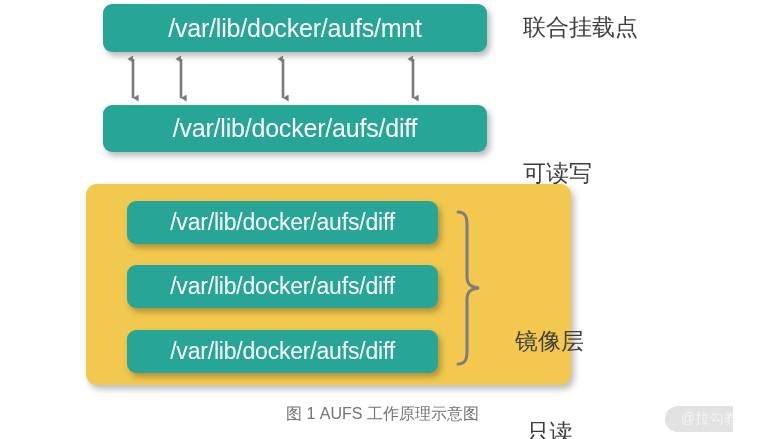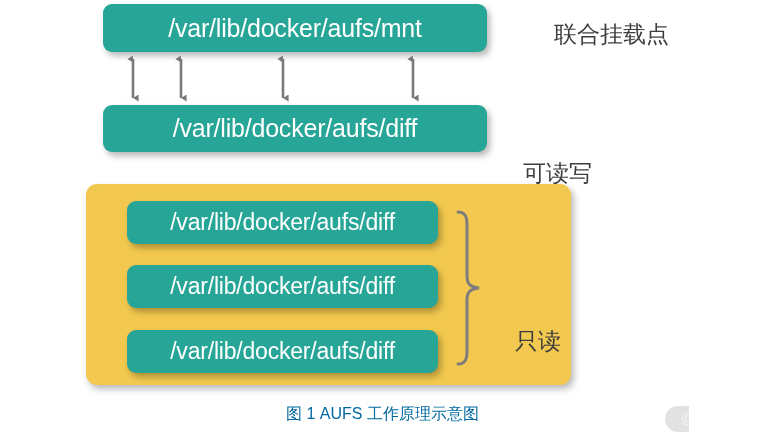--- a/index.html
+++ b/index.html
@@ -10,20 +10,21 @@
   }
   body {
     font-family: "Liberation Sans", "DejaVu Sans", sans-serif;
   }
   #canvas {
     position: relative;
     width: 689px;
     height: 439px;
     background: #ffffff;
     overflow: hidden;
+    padding-left: 44px;
   }
 
   
   .teal-box {
     position: absolute;
     background: #27a596;
     border-radius: 9px;
     box-shadow: 3px 4px 6px rgba(0,0,0,0.28);
     display: flex;
     align-items: center;
@@ -64,21 +65,21 @@
   }
 
   
   .arrow {
     position: absolute;
   }
 
   
   .caption {
     position: absolute;
-    color: #0369a1;
+    color: #737373;
     font-size: 16px;
     white-space: nowrap;
   }
 
   
   .watermark {
     position: absolute;
     background: #e2e2e2;
     border-radius: 13px;
     color: #f4f4f4;
@@ -97,21 +98,21 @@
 </style>
 </head>
 <body>
 
 <div id="canvas">
 
   <div class="teal-box" id="mnt-box" style="left:103px; top:4px; width:384px; height:48px;">
     <span class="label">/var/lib/docker/aufs/mnt</span>
   </div>
 
-  <div class="annot" style="left:554px; top:12px;margin-top:7px;">联合挂载点</div>
+  <div class="annot" style="left:523px; top:12px;">联合挂载点</div>
 
   <svg class="arrow" style="left:100px; top:52px;" width="400" height="53" viewBox="0 0 400 53">
     <defs>
       <marker id="ah-up" markerWidth="7" markerHeight="6" refX="3.5" refY="5.6" orient="auto-start-reverse" markerUnits="userSpaceOnUse">
         <path d="M0,5.6 L3.5,0 L7,5.6 Z" fill="#7a7a7a"></path>
       </marker>
       <marker id="ah-dn" markerWidth="7" markerHeight="6" refX="3.5" refY="5.6" orient="auto" markerUnits="userSpaceOnUse">
         <path d="M0,0 L7,0 L3.5,5.6 Z" fill="#7a7a7a"></path>
       </marker>
     </defs>
@@ -145,20 +146,21 @@
   <div class="teal-box inner" style="left:127px; top:330px; width:311px; height:43px;">
     <span class="label">/var/lib/docker/aufs/diff</span>
   </div>
 
   <svg class="brace" style="left:450px; top:208px;" width="40" height="162" viewBox="0 0 40 162">
     <path d="M8,4 C16,4 17,10 17,17 L17,68 C17,76 20,79 29,80
              C20,81 17,84 17,92 L17,143 C17,150 16,156 8,156" fill="none" stroke="#7d7d7d" stroke-width="3" stroke-linecap="round"></path>
   </svg>
 
   <div class="annot center" style="left:515px; top:265px;">
+    <div>镜像层</div>
     <div>只读</div>
   </div>
 
   <div class="caption" style="left:286px; top:404px;">图 1 AUFS 工作原理示意图</div>
 
   <div class="watermark" style="left:665px; top:406px; width:104px; height:26px;">@拉勾教育</div>
 
 </div>
 
 </body></html>

